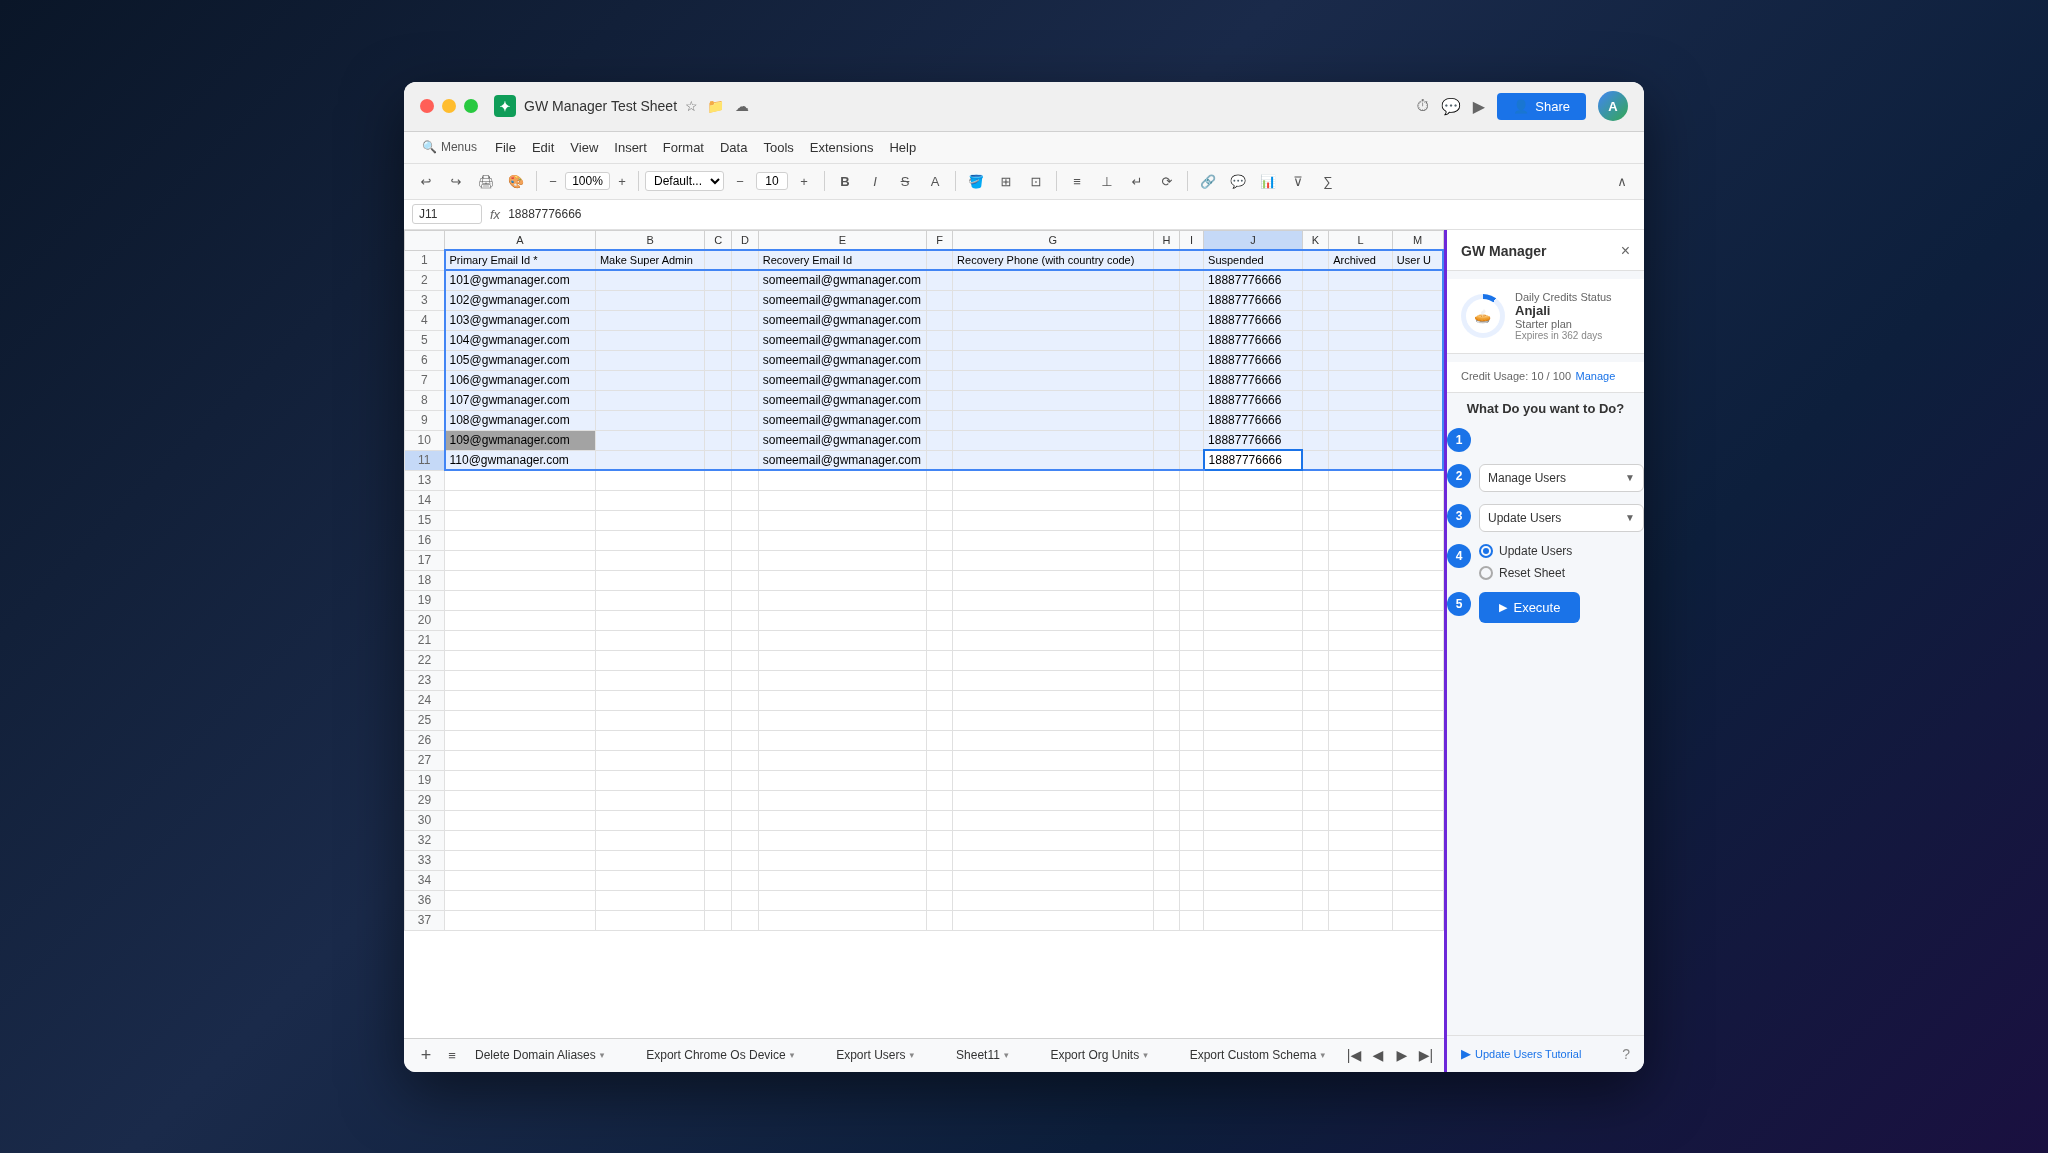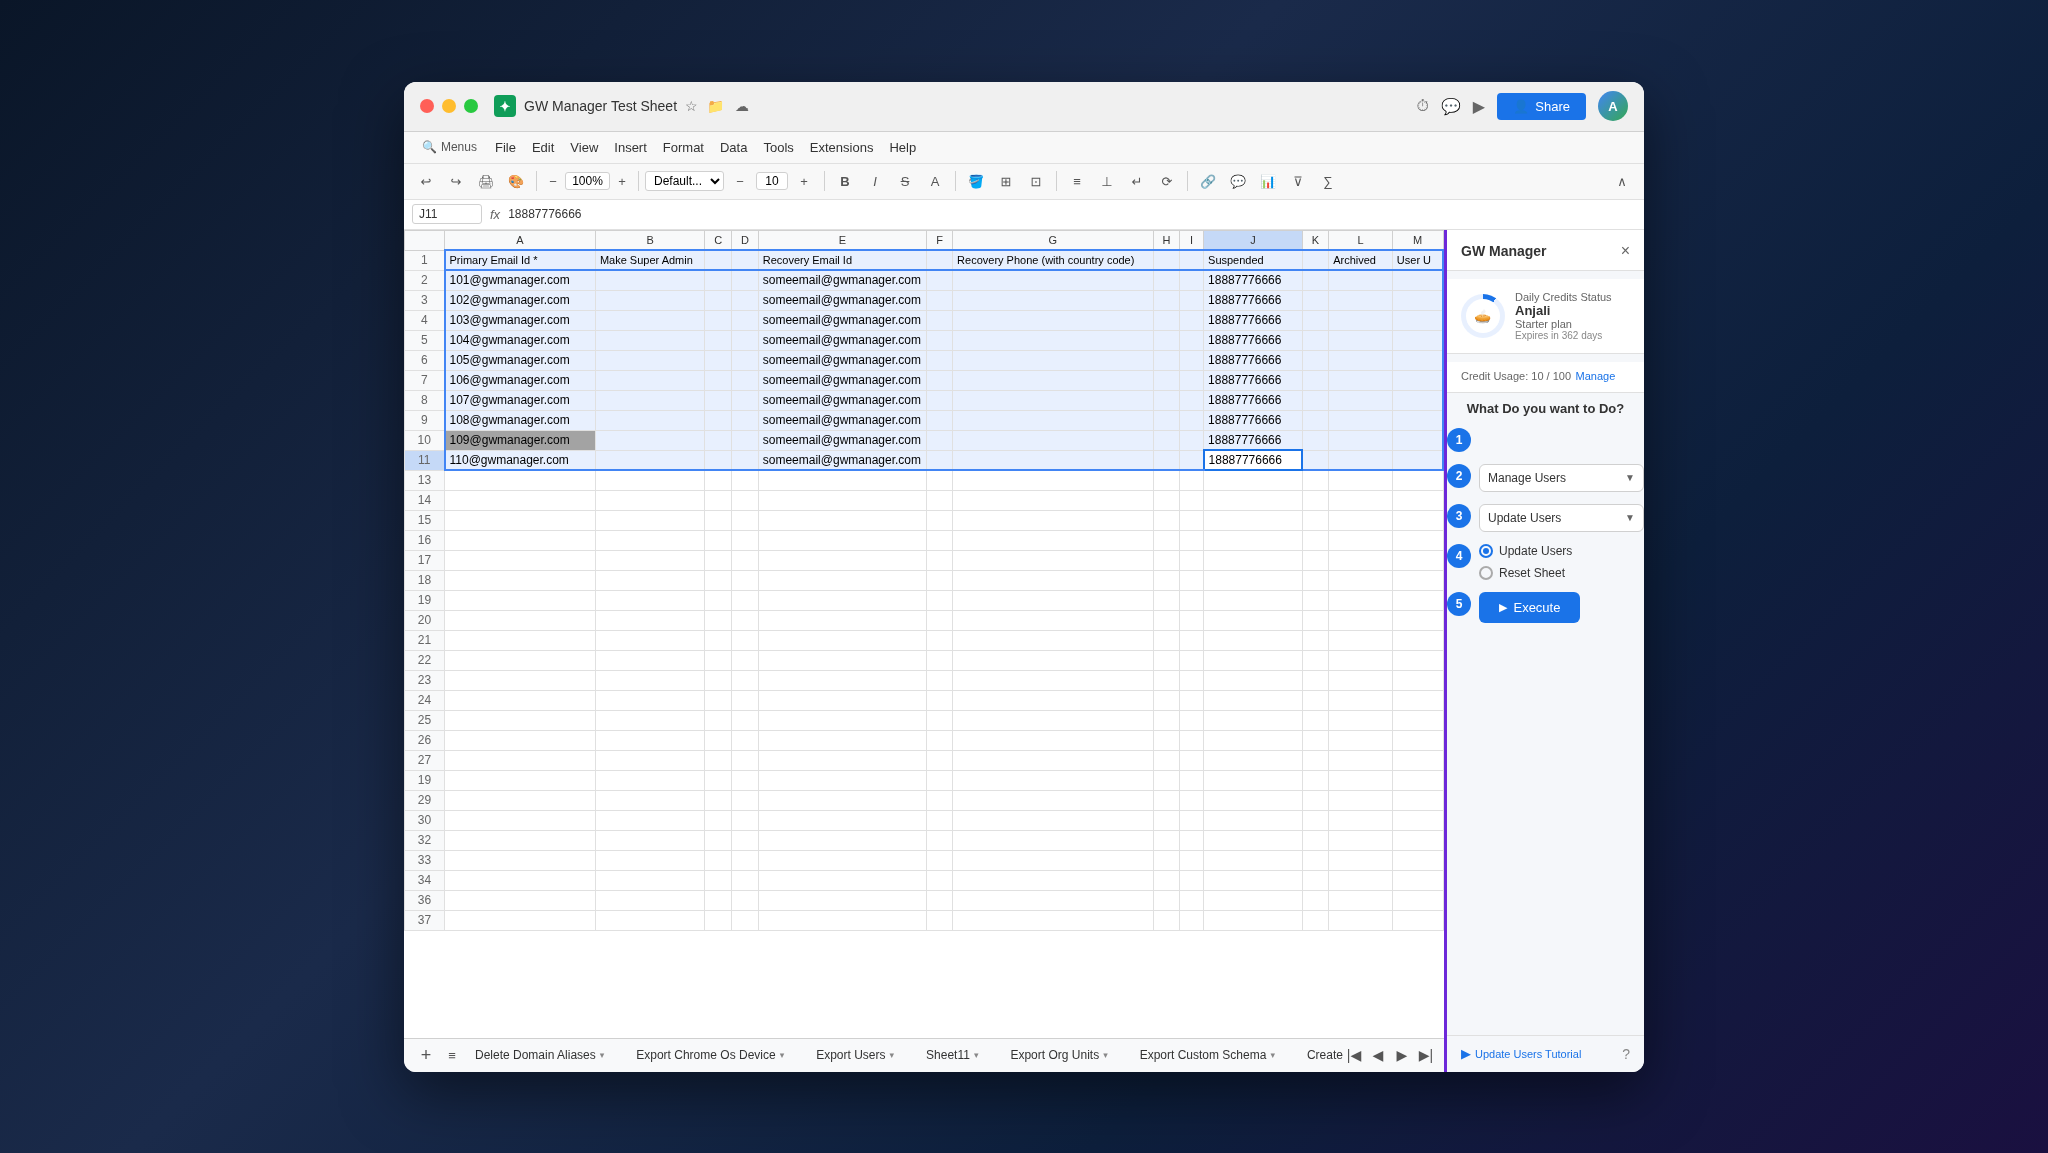--- a/index.html
+++ b/index.html
@@ -1075,21 +1075,21 @@
                 <td></td>
                 <td></td>
               </tr>
             </tbody>
         </table>
       </div>
 
       <div class="tabbar">
         <div class="tab-add">+</div>
         <div class="tab-list-btn">≡</div>
-        <div id="sheet-tabs" style="display:flex;gap:8px;overflow:hidden;">
+        <div id="sheet-tabs" style="display:flex;gap:18px;overflow:hidden;">
             <div class="sheet-tab">Delete Domain Aliases<span class="tab-dropdown">▾</span></div>
             <div class="sheet-tab">Export Chrome Os Device<span class="tab-dropdown">▾</span></div>
             <div class="sheet-tab">Export Users<span class="tab-dropdown">▾</span></div>
             <div class="sheet-tab">Sheet11<span class="tab-dropdown">▾</span></div>
             <div class="sheet-tab">Export Org Units<span class="tab-dropdown">▾</span></div>
             <div class="sheet-tab">Export Custom Schema<span class="tab-dropdown">▾</span></div>
             <div class="sheet-tab">Create Users</div>
           </div>
         <div class="tab-nav">
           <div class="tab-nav-btn">|◀</div>

